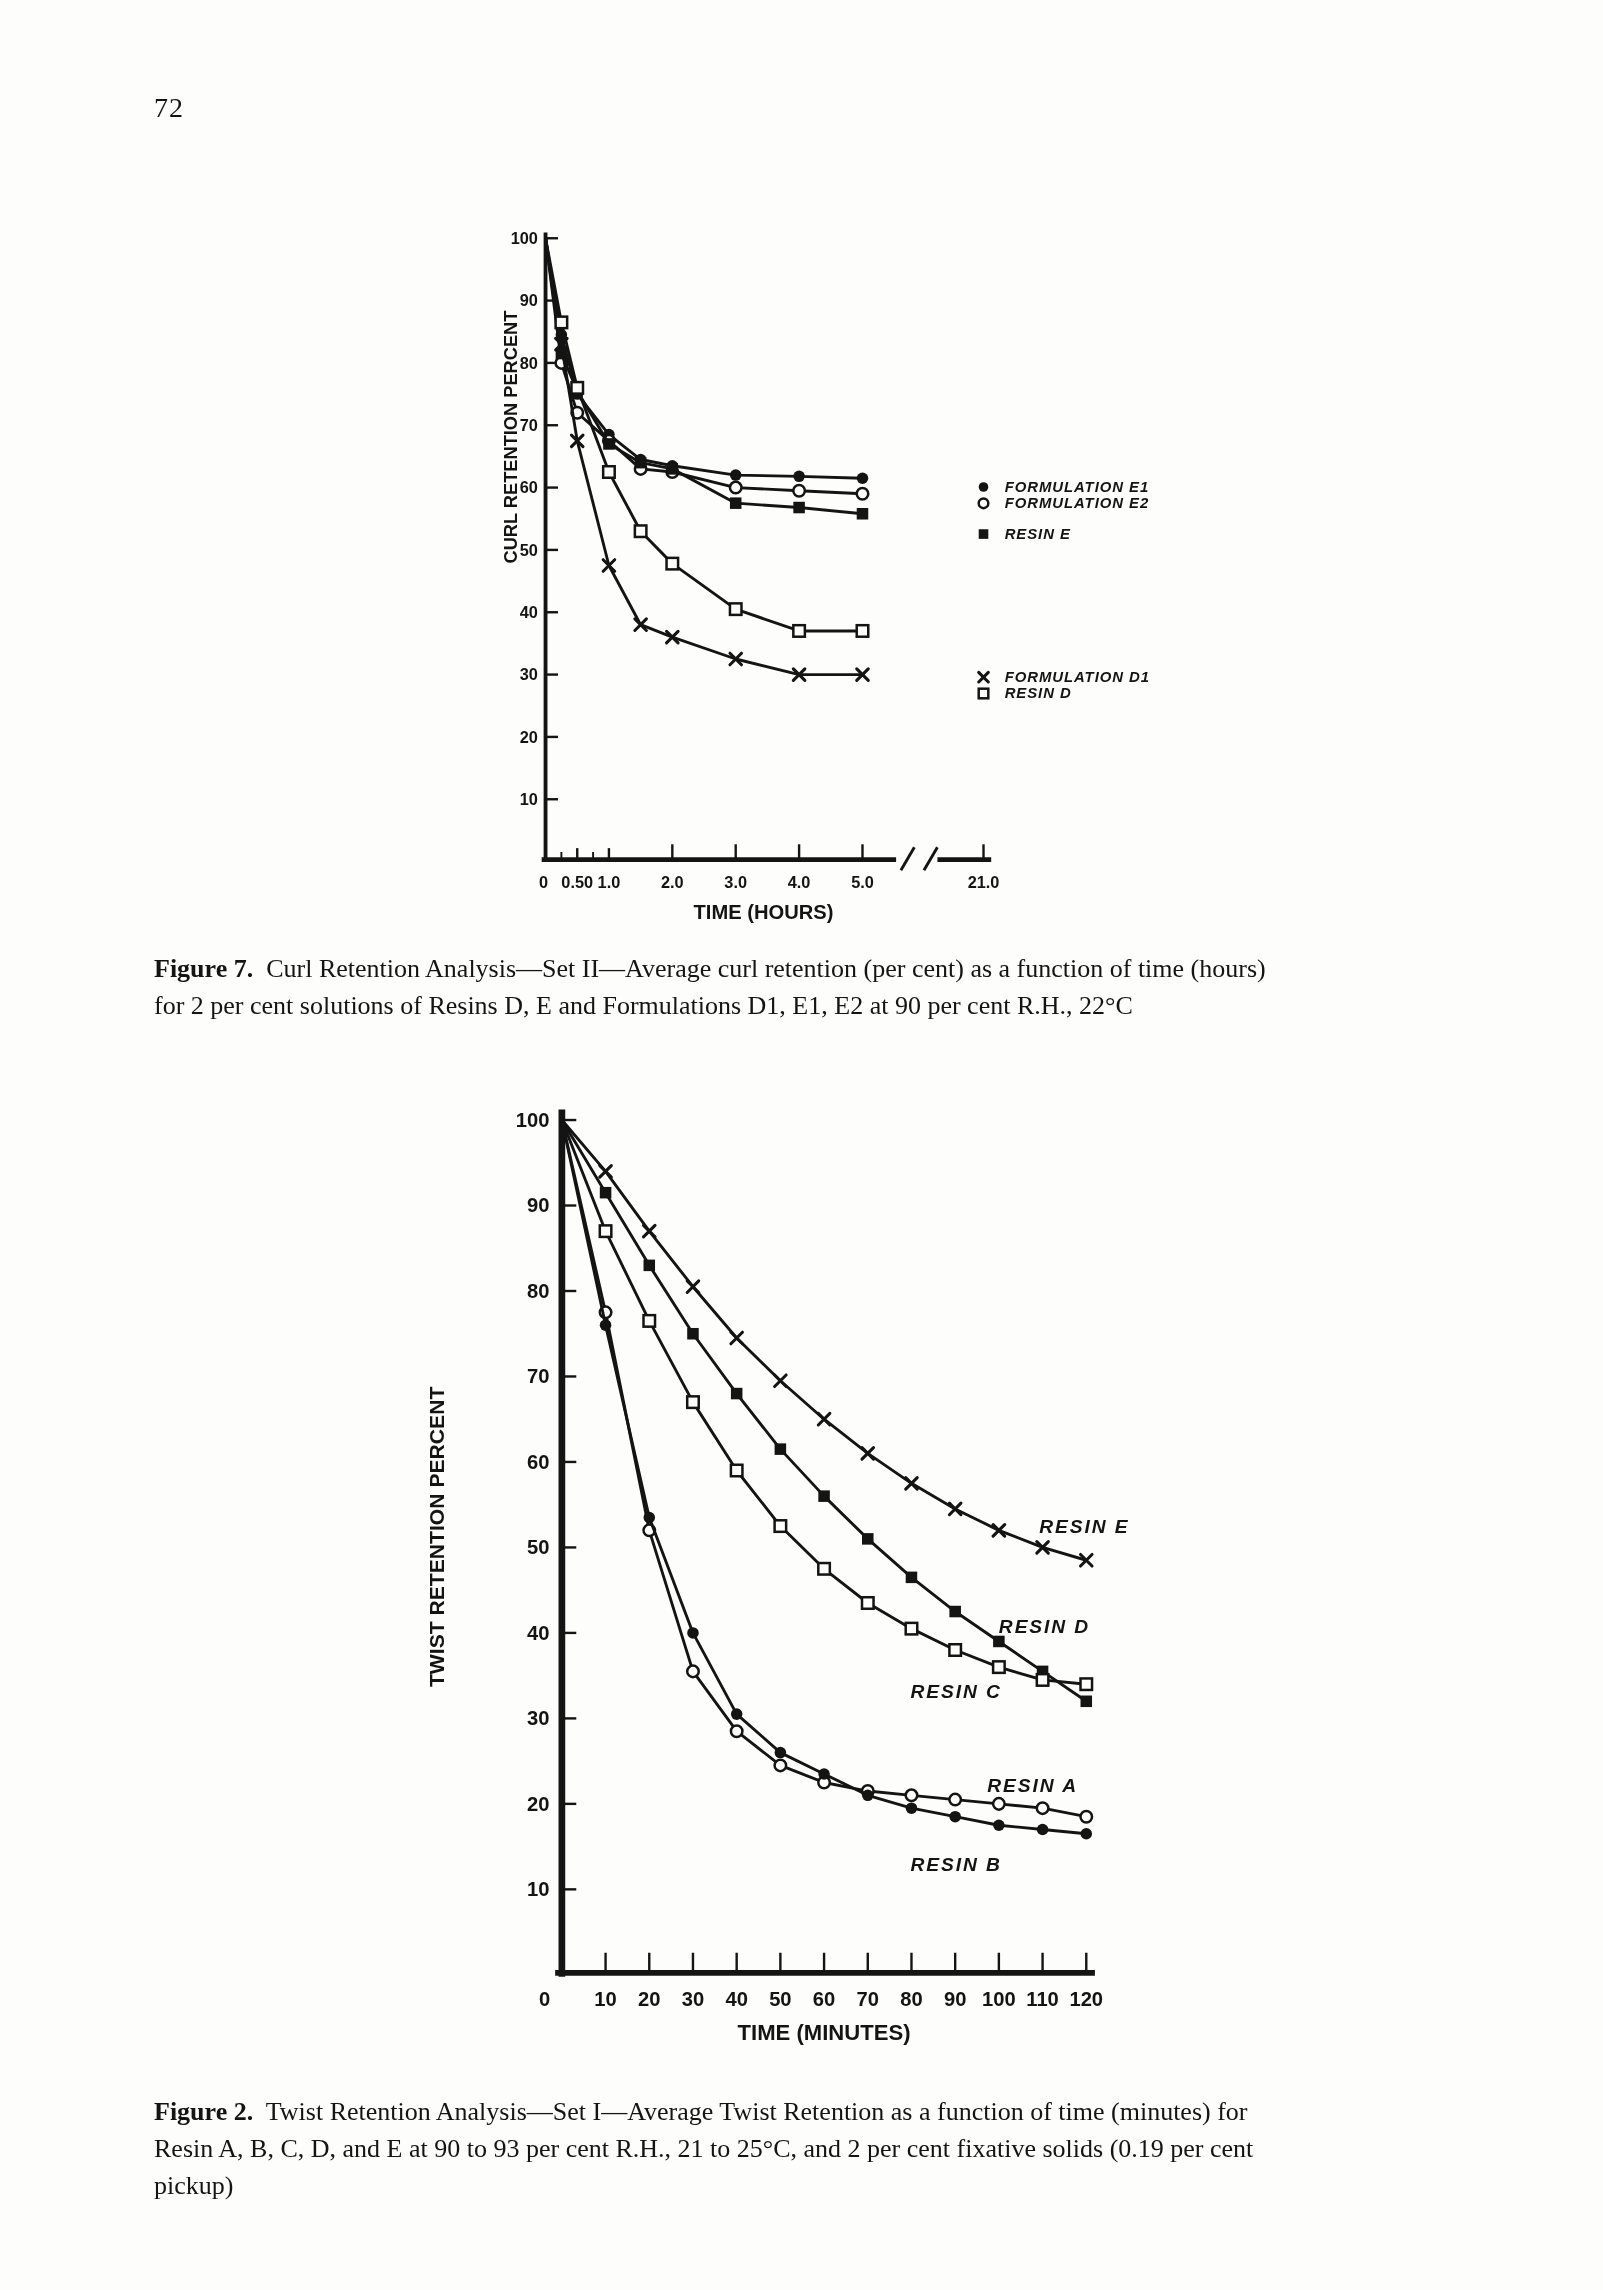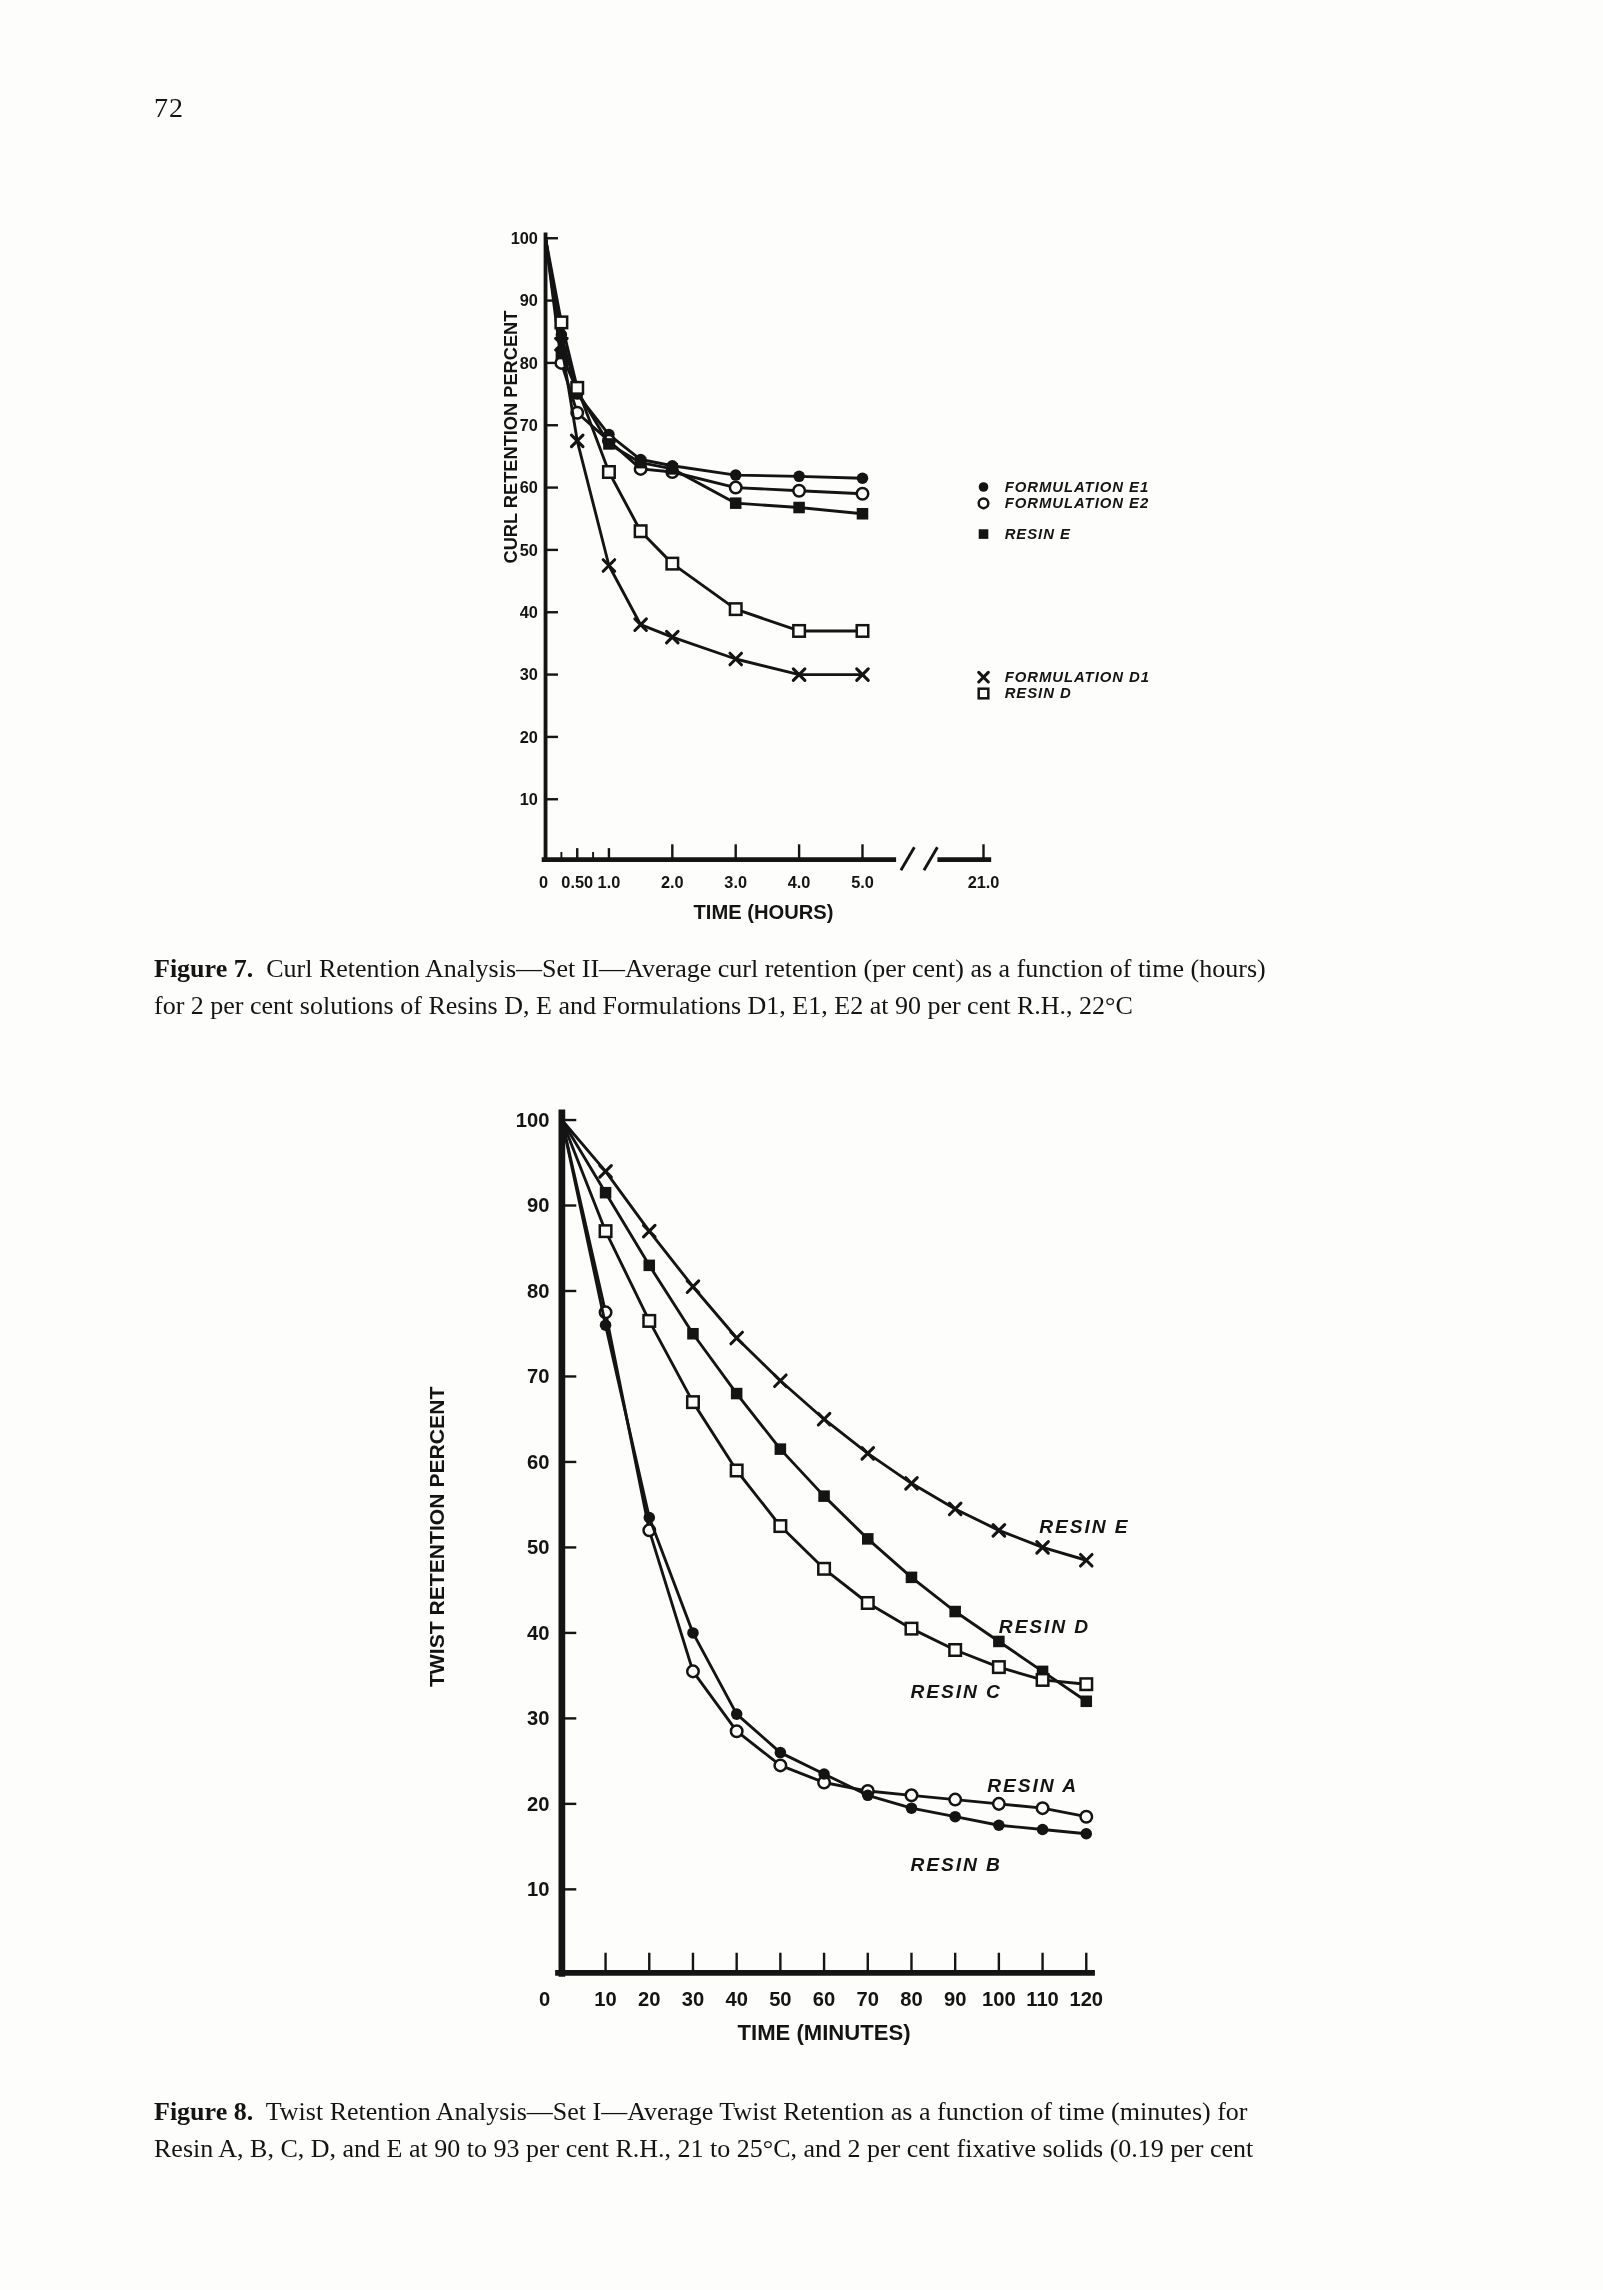--- a/index.html
+++ b/index.html
@@ -299,18 +299,19 @@
         <circle cx="1131" cy="1909.15" r="6" fill="#141414"></circle>
       </g>
       <text x="1082" y="1596" font-family="&quot;Liberation Sans&quot;, sans-serif" font-size="20" font-weight="bold" font-style="italic" text-anchor="start" fill="#141414" letter-spacing="2">RESIN E</text>
       <text x="1040" y="1700" font-family="&quot;Liberation Sans&quot;, sans-serif" font-size="20" font-weight="bold" font-style="italic" text-anchor="start" fill="#141414" letter-spacing="2">RESIN D</text>
       <text x="948" y="1768" font-family="&quot;Liberation Sans&quot;, sans-serif" font-size="20" font-weight="bold" font-style="italic" text-anchor="start" fill="#141414" letter-spacing="2">RESIN C</text>
       <text x="1028" y="1866" font-family="&quot;Liberation Sans&quot;, sans-serif" font-size="20" font-weight="bold" font-style="italic" text-anchor="start" fill="#141414" letter-spacing="2">RESIN A</text>
       <text x="948" y="1948" font-family="&quot;Liberation Sans&quot;, sans-serif" font-size="20" font-weight="bold" font-style="italic" text-anchor="start" fill="#141414" letter-spacing="2">RESIN B</text>
     </svg>
 
   <div class="caption" id="cap8">
-    <div class="cap-line"><span class="cap-label">Figure 8.</span>&nbsp; <span>Twist Retention Analysis—Set I—Average Twist Retention as a function of time (minutes) for</span></div>
+    <div class="cap-line"><span class="cap-label">Figure 2.</span>&nbsp; <span>Twist Retention Analysis—Set I—Average Twist Retention as a function of time (minutes) for</span></div>
     <div class="cap-line"><span>Resin A, B, C, D, and E at 90 to 93 per cent R.H., 21 to 25°C, and 2 per cent fixative solids (0.19 per cent</span></div>
+    <div class="cap-line"><span>pickup)</span></div>
   </div>
 
 </div>
 
 
 </body></html>

